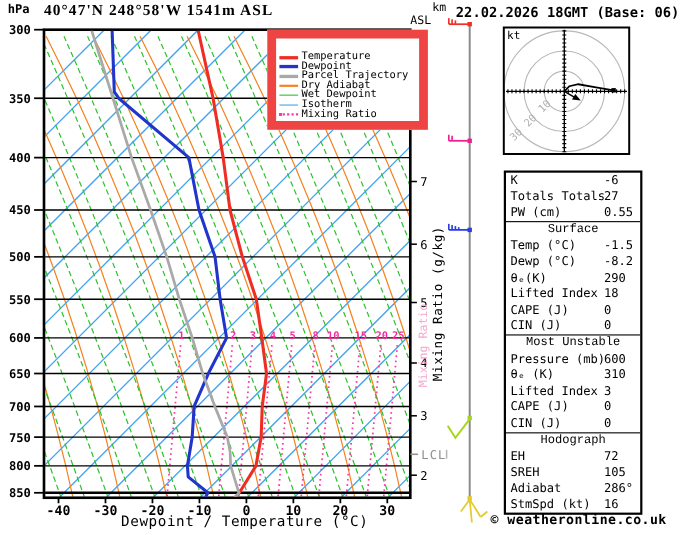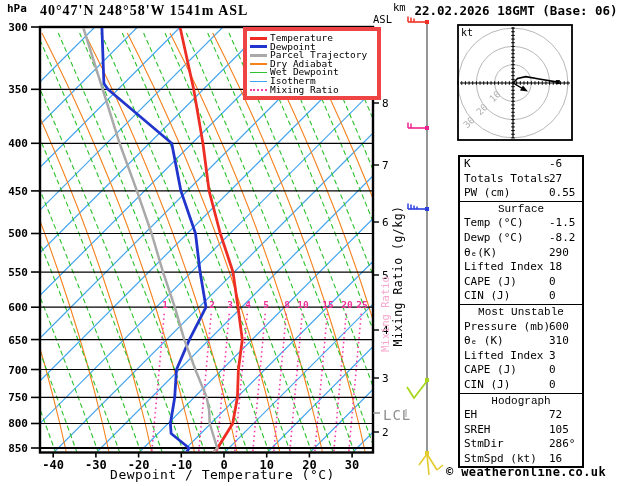--- a/index.html
+++ b/index.html
@@ -10,24 +10,24 @@
   #hpa-label{left:7px;top:2px;font-size:11px;font-weight:bold;}
   #page-title{left:40px;top:3px;width:333px;text-align:left;font-size:14px;font-weight:bold;letter-spacing:1px;font-family:Liberation Serif, serif;}
   #date-label{left:403px;top:3px;width:226px;text-align:center;font-size:12.5px;font-weight:bold;}
   #km-label{left:356px;top:1px;font-size:10.5px;margin-left:37px;}
   #asl-label{left:373px;top:13px;font-size:10.5px;text-align:center;}
   #x-axis-label{left:60px;top:467px;width:325px;text-align:center;font-size:13px;letter-spacing:0.5px;}
   #mixing-ratio-label{left:391px;top:347px;width:142px;text-align:center;font-size:11.5px;letter-spacing:0.5px;
       transform:rotate(-90deg);transform-origin:0 0;}
   #mixing-ratio-echo{left:379px;top:352px;width:86px;font-size:10.5px;color:#f7a6ce;
       transform:rotate(-90deg);transform-origin:0 0;}
-  #lcl-label{left:383px;top:407px;font-size:14px;color:#8f8f8f;letter-spacing:1px;}
+  #lcl-label{left:383px;top:407px;font-size:11px;color:#8f8f8f;letter-spacing:1px;}
   #kt-label{left:461px;top:27px;font-size:10px;}
   #credit{left:446px;top:465px;font-size:12px;font-weight:bold;letter-spacing:0.4px;}
-  #legend{left:243px;top:27px;width:130px;height:62px;border:4px solid #ef4444;background:#fff;padding-top:3px;}
+  #legend{left:243px;top:27px;width:130px;height:62px;border:8px solid #ef4444;background:#fff;padding-top:13px;}
   .legend-row{display:flex;align-items:center;height:8.6px;line-height:8.6px;}
   .legend-swatch{width:17px;margin:0 3px 0 3px;flex:none;}
   .legend-text{font-size:9.5px;white-space:pre;}
   #info-table{left:458px;top:155px;width:126px;border:2px solid #000;background:#fff;box-sizing:border-box;}
   .tbl-row{display:flex;height:14.6px;line-height:14.6px;font-size:11px;padding-left:4px;}
   .tbl-row .k{width:85px;flex:none;white-space:pre;}
   .tbl-row .v{white-space:pre;}
   .tbl-header{display:block;height:14.6px;line-height:14.6px;font-size:11px;text-align:center;padding-left:0;font-family:Liberation Mono, monospace;}
   .tbl-sec{border-top:1.6px solid #000;}
   .tbl-sec:first-child{border-top:none;}
@@ -432,21 +432,21 @@
         <div class="tbl-header">Hodograph</div>
         <div class="tbl-row">
           <span class="k">EH</span>
           <span class="v">72</span>
         </div>
         <div class="tbl-row">
           <span class="k">SREH</span>
           <span class="v">105</span>
         </div>
         <div class="tbl-row">
-          <span class="k">StmDir</span>
+          <span class="k">Adiabat</span>
           <span class="v">286°</span>
         </div>
         <div class="tbl-row">
           <span class="k">StmSpd (kt)</span>
           <span class="v">16</span>
         </div>
       </div>
     </div>
 
   <div class="lbl" id="credit">© weatheronline.co.uk</div>

